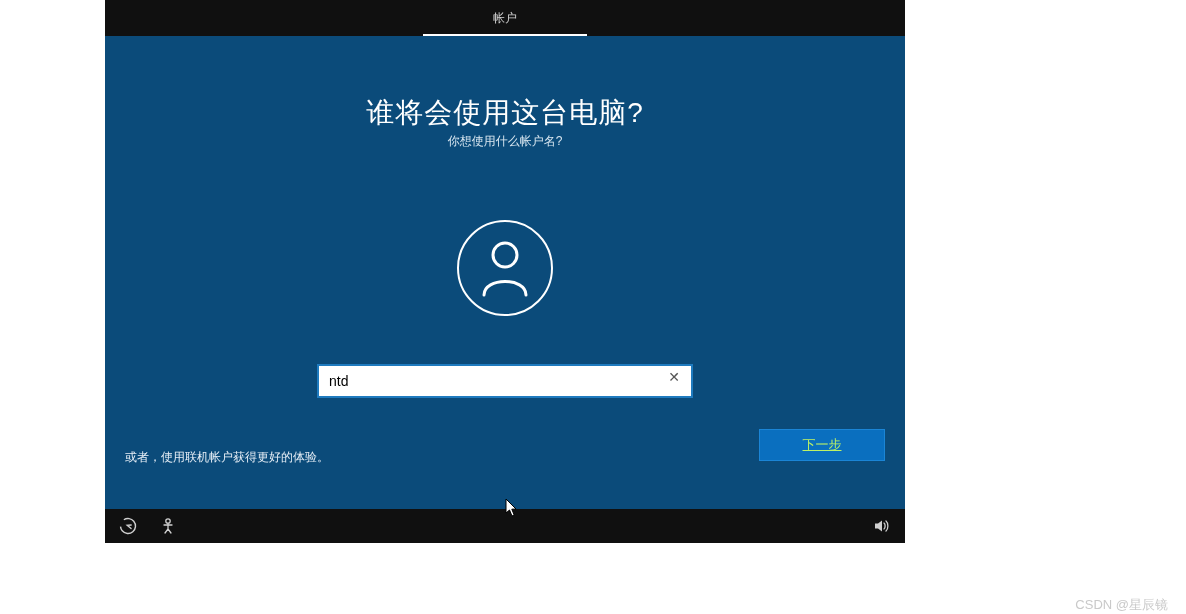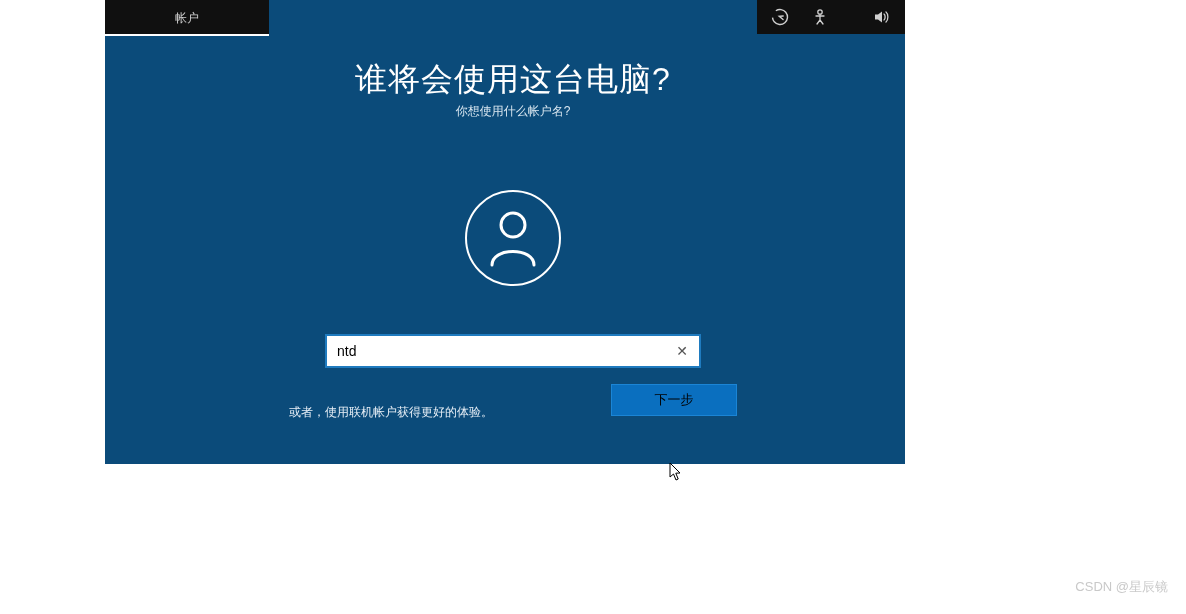--- a/index.html
+++ b/index.html
@@ -9,24 +9,24 @@
       width: 1186px;
       height: 614px;
       position: relative;
       overflow: hidden;
     }
     .oobe-window {
       position: absolute;
       left: 105px;
       top: 0;
       width: 800px;
-      height: 464px;
+      height: 543px;
       background: #0b4b7a;
       display: flex;
-      flex-direction: row;
+      flex-direction: column;
     }
     .topbar {
       height: 36px;
       background: #101010;
       display: flex;
       align-items: stretch;
       color: #cfcfcf;
       font-size: 12px;
     }
     .tab {
@@ -48,21 +48,21 @@
       background: #fff;
     }
     .content {
       flex: 1;
       position: relative;
       color: #fff;
       text-align: center;
     }
     .heading {
       margin-top: 58px;
-      font-size: 32px;
+      font-size: 28px;
       font-weight: 300;
       letter-spacing: 1px;
     }
     .subheading {
       margin-top: 1px;
       font-size: 12px;
       color: #d8e6f0;
     }
     .avatar-circle {
       width: 96px;
@@ -75,21 +75,20 @@
       justify-content: center;
     }
     .avatar-circle svg { width: 50px; height: 58px; }
     .input-wrap {
       margin: 48px auto 0;
       width: 376px;
       height: 34px;
       background: #fff;
       border: 2px solid #1f7bbf;
       display: flex;
-      align-items: center;
       padding: 0 6px 0 10px;
     }
     .username-input {
       flex: 1;
       border: none;
       outline: none;
       font-size: 14px;
       font-family: inherit;
       color: #000;
       background: transparent;
@@ -119,26 +118,27 @@
       cursor: pointer;
     }
     .next-btn {
       position: absolute;
       right: 20px;
       bottom: 48px;
       width: 126px;
       height: 32px;
       background: #0a6fbf;
       border: 1px solid #1b85d6;
-      color: #000000;
+      color: #bef264;
       font-size: 13px;
       display: flex;
       align-items: center;
       justify-content: center;
       cursor: pointer;
+      text-decoration: underline;
     }
     .bottombar {
       height: 34px;
       background: #101010;
       display: flex;
       align-items: center;
       padding: 0 14px;
       gap: 22px;
     }
     .bb-icon {
@@ -147,21 +147,21 @@
       display: flex;
       align-items: center;
       justify-content: center;
       cursor: pointer;
       color: #d0d0d0;
     }
     .bb-spacer { flex: 1; }
     .watermark {
       position: absolute;
       right: 18px;
-      bottom: 18px;
+      bottom: 0;
       font-size: 13px;
       color: #c9c9c9;
       font-family: "Microsoft YaHei", sans-serif;
     }
   </style>
 </head>
 <body>
 
 <div class="oobe-window">
 

